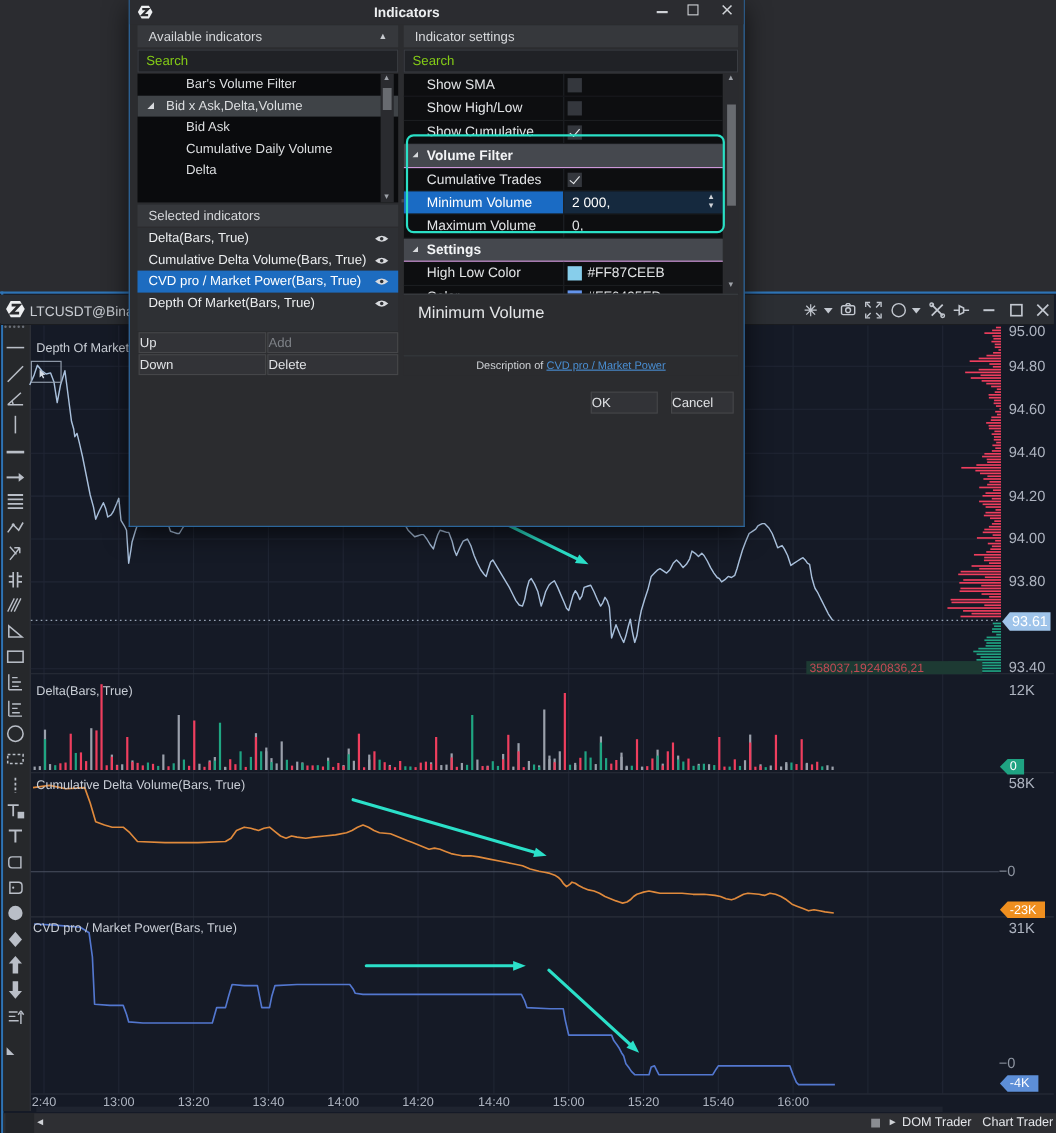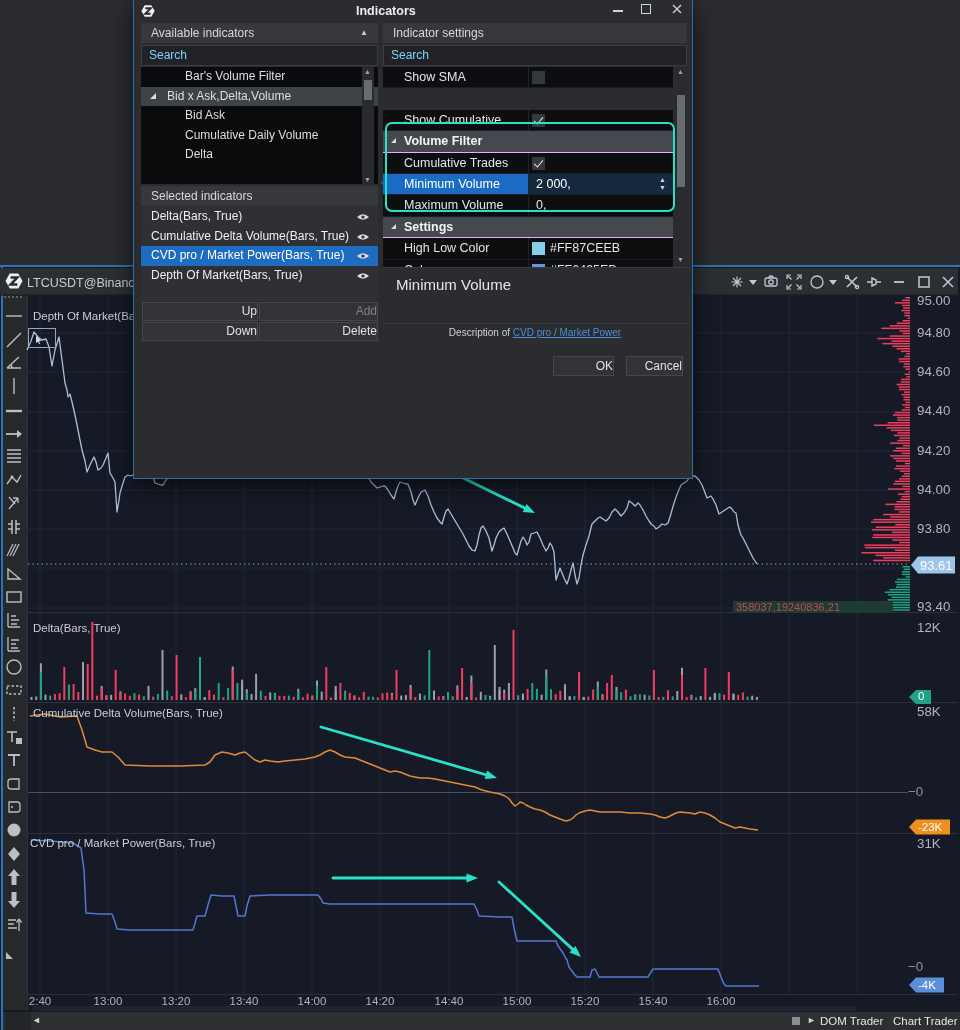--- a/index.html
+++ b/index.html
@@ -3,28 +3,28 @@
 *{margin:0;padding:0;box-sizing:border-box}
 html,body{width:960px;height:1030px;overflow:hidden;background:#2b2c30;font-family:"Liberation Sans",sans-serif;}
 #win{position:absolute;left:0;top:266px;width:960px;height:764px;background:#151a26;}
 #btop{position:absolute;left:0;top:265px;width:960px;height:2px;background:#2e74b5;}
 #bleft{position:absolute;left:1px;top:265px;width:2px;height:765px;background:#2e74b5;}
 #tbar{position:absolute;left:0;top:268px;width:958px;height:27px;background:#2b2e33;border-bottom:1px solid #1a1c20;}
 #tool{position:absolute;left:3px;top:295px;width:25px;height:715px;background:#26282b;border-right:1px solid #30323a;}
 #axis{position:absolute;left:910px;top:295px;width:49px;height:700px;background:#151a26;}
 svg.page{position:absolute;left:0;top:0;width:960px;height:1030px;}
 #status{position:absolute;left:3px;top:1012px;width:957px;height:18px;background:#2e2f33;font-size:11.5px;color:#e4e6ea;}
-#dlg{position:absolute;left:133px;top:0;width:560px;height:479px;background:#2b2c2f;border:1px solid #2d6da8;border-top:none;box-shadow:0 6px 22px rgba(0,0,0,.65);z-index:10;}
+#dlg{position:absolute;left:117px;top:0;width:560px;height:479px;background:#2b2c2f;border:1px solid #2d6da8;border-top:none;box-shadow:0 6px 22px rgba(0,0,0,.65);z-index:10;}
 #dlg .dtitle{position:absolute;left:0;top:0;width:100%;height:22px;background:#2b2c30;}
 #dlg .dtitle b{position:absolute;left:222px;top:4px;font-size:12.5px;color:#eceef0;}
 .hdr{position:absolute;height:20px;background:#36383c;color:#d6d8db;font-size:12px;line-height:20px;padding-left:10px;}
-.search{position:absolute;height:21px;background:#202226;border:1px solid #3a3d42;color:#7dd3fc;font-size:12px;line-height:19px;padding-left:7px;}
+.search{position:absolute;height:21px;background:#202226;border:1px solid #3a3d42;color:#84cc16;font-size:12px;line-height:19px;padding-left:7px;}
 .lst{position:absolute;background:#0a0b0d;color:#dcdee0;font-size:12px;}
 .row{height:19.5px;line-height:19.5px;white-space:nowrap;position:relative;}
-.btn{position:absolute;height:19px;background:#323337;border:1px solid #454649;color:#dfe1e4;font-size:12px;text-align:right;line-height:17px;}
+.btn{position:absolute;height:19px;background:#323337;border:1px solid #454649;color:#dfe1e4;font-size:12px;text-align:left;line-height:17px;}
 .gridrow{position:absolute;left:0;width:290px;height:21.4px;background:#0d0e10;border-bottom:1px solid #1b1d20;font-size:12.5px;color:#e2e4e6;}
 .gridrow .lbl{position:absolute;left:21px;top:3px;}
 .gridrow .val{position:absolute;left:145px;top:0;width:145px;height:100%;border-left:1px solid #1f2226;}
 .ghdr{position:absolute;left:0;width:290px;height:21.4px;background:#45484e;border-bottom:1px solid #f0abfc;font-size:12.5px;color:#f2f3f5;font-weight:bold;}
 .cb{position:absolute;left:3px;top:4px;width:13px;height:13px;background:#34373d;}
 .cb.on::after{content:"";position:absolute;left:3.5px;top:1px;width:4px;height:8px;border:solid #e8eaec;border-width:0 1.8px 1.8px 0;transform:rotate(40deg);}
 .swatch{position:absolute;left:3px;top:4px;width:13px;height:13px;}
 .eye{position:absolute;right:8px;top:5px;}
 .tri{display:inline-block;width:0;height:0;border-bottom:6px solid #d8dadd;border-left:6px solid transparent;}
 </style></head><body>
@@ -645,20 +645,26 @@
     <div class="btn" style="left:125px;top:322px;width:119px;">Delete</div>
     <div class="hdr" style="left:249px;top:23px;width:304px;">Indicator settings</div>
     <div class="search" style="left:249px;top:45px;width:304px;">Search</div>
     <div style="position:absolute;left:249px;top:67px;width:304px;height:200px;overflow:hidden;">
       <div class="gridrow" style="top:0.0px;">
         <span class="lbl">Show SMA</span>
         <div class="val">
           <span class="cb"></span>
         </div>
       </div>
+      <div class="gridrow" style="top:21.4px;">
+        <span class="lbl">Show High/Low</span>
+        <div class="val">
+          <span class="cb"></span>
+        </div>
+      </div>
       <div class="gridrow" style="top:42.8px;">
         <span class="lbl">Show Cumulative</span>
         <div class="val">
           <span class="cb on"></span>
         </div>
       </div>
       <div class="ghdr" style="top:64.2px;">
         <span class="tri" style="position:absolute;left:8px;top:7px;border-bottom-width:5px;border-left-width:5px;"></span>
         <span style="position:absolute;left:21px;top:3px;">Volume Filter</span>
       </div>

